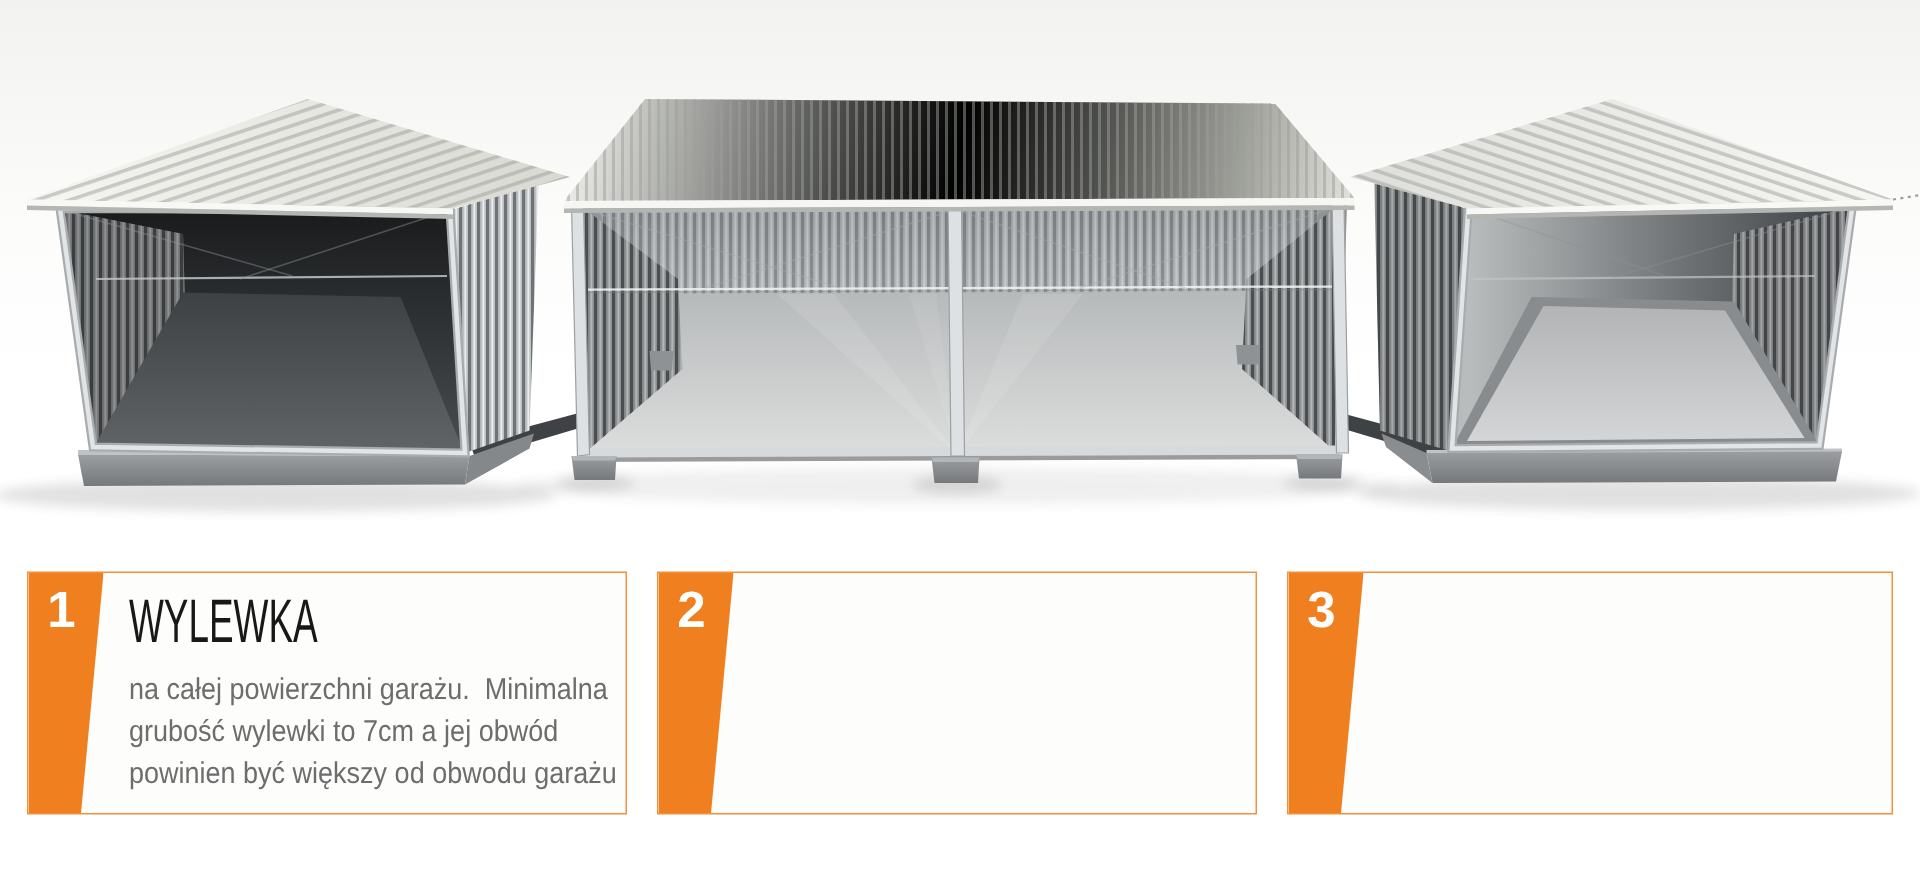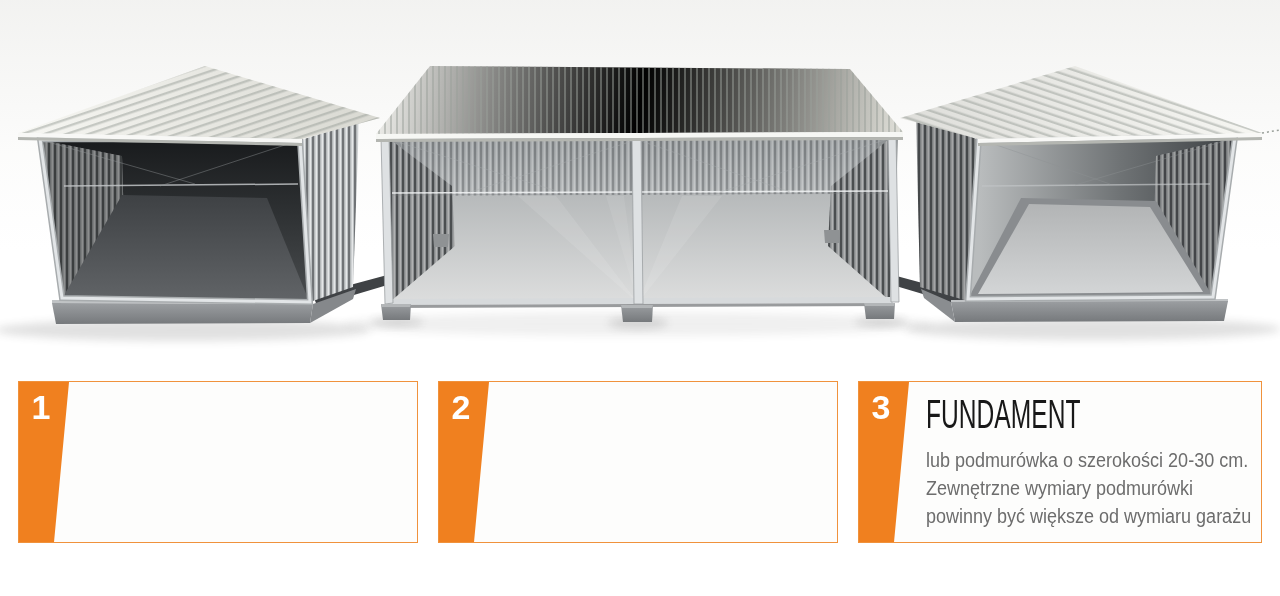--- a/index.html
+++ b/index.html
@@ -214,36 +214,36 @@
     </g>
   </svg>
   </div>
 
   <div class="cards">
 
     <div class="card card-1">
       <div class="badge">
         <div class="badge-num">1</div>
       </div>
+      <div class="card-content">
+        <div class="card-title">WYLEWKA</div>
+        <div class="card-body">
+          <div class="card-line">na całej powierzchni garażu.  Minimalna</div>
+          <div class="card-line">grubość wylewki to 7cm a jej obwód</div>
+          <div class="card-line">powinien być większy od obwodu garażu</div>
+        </div>
+      </div>
     </div>
 
     <div class="card card-2">
       <div class="badge">
         <div class="badge-num">2</div>
       </div>
     </div>
 
     <div class="card card-3">
       <div class="badge">
         <div class="badge-num">3</div>
       </div>
-      <div class="card-content">
-        <div class="card-title">FUNDAMENT</div>
-        <div class="card-body">
-          <div class="card-line">lub podmurówka o szerokości 20-30 cm.</div>
-          <div class="card-line">Zewnętrzne wymiary podmurówki</div>
-          <div class="card-line">powinny być większe od wymiaru garażu</div>
-        </div>
-      </div>
     </div>
 
   </div>
 </div>
 
 </body></html>

